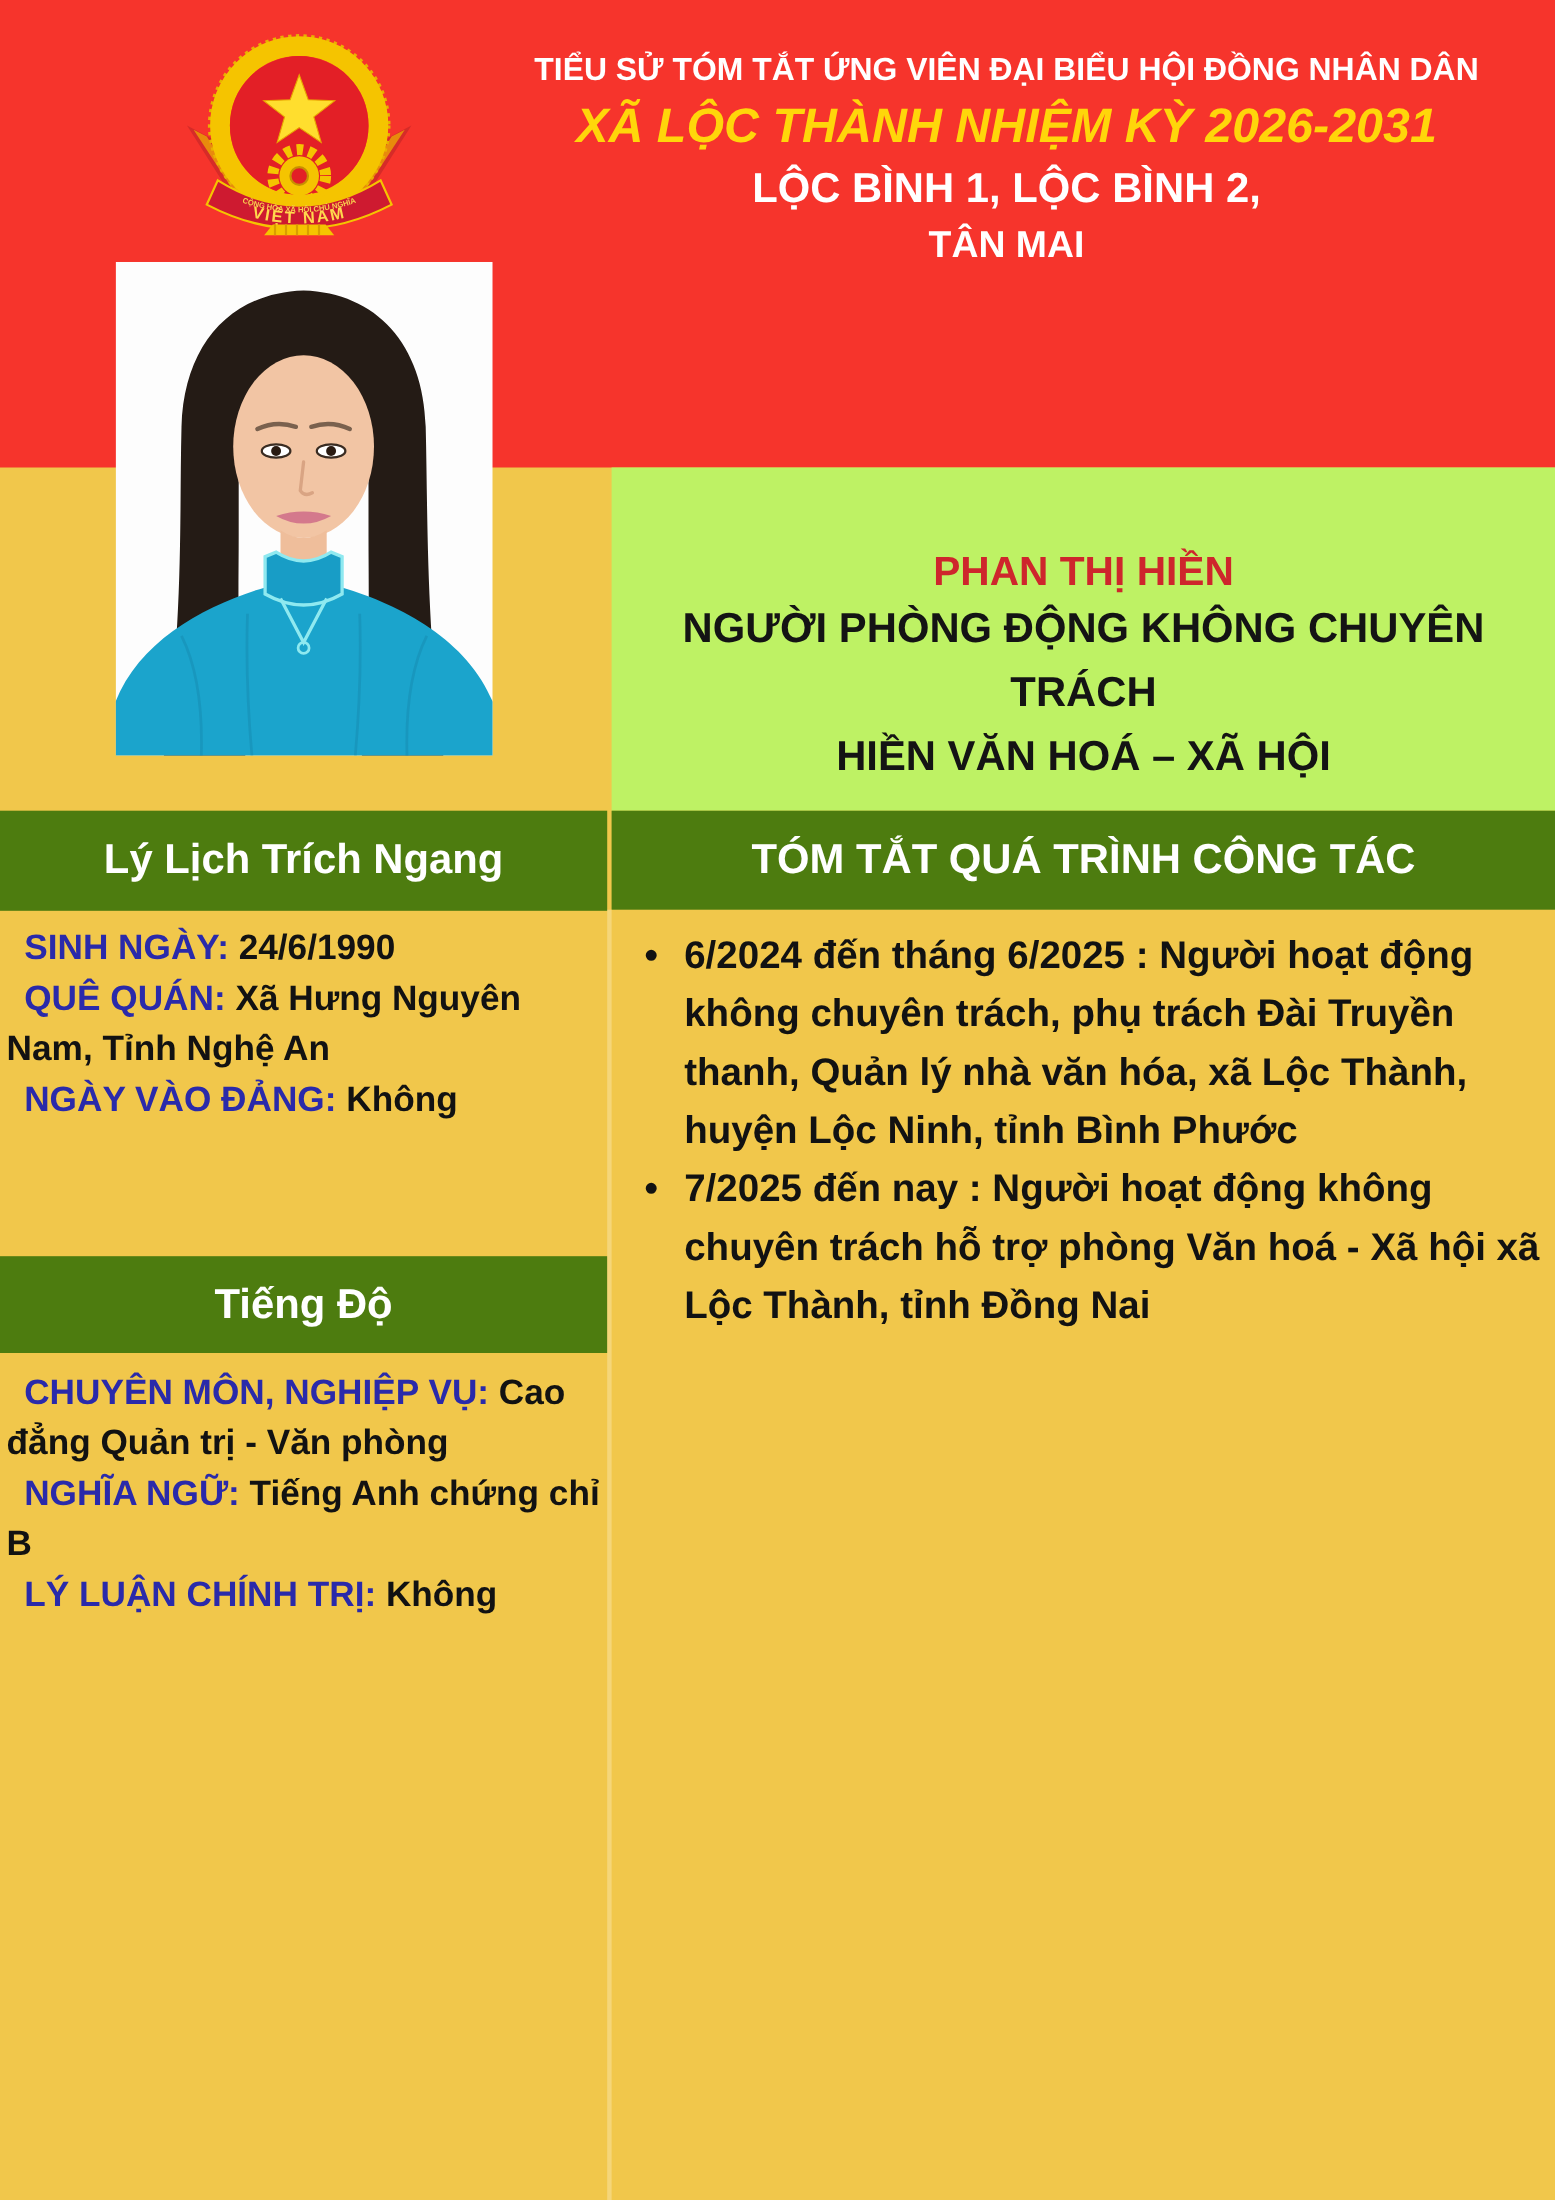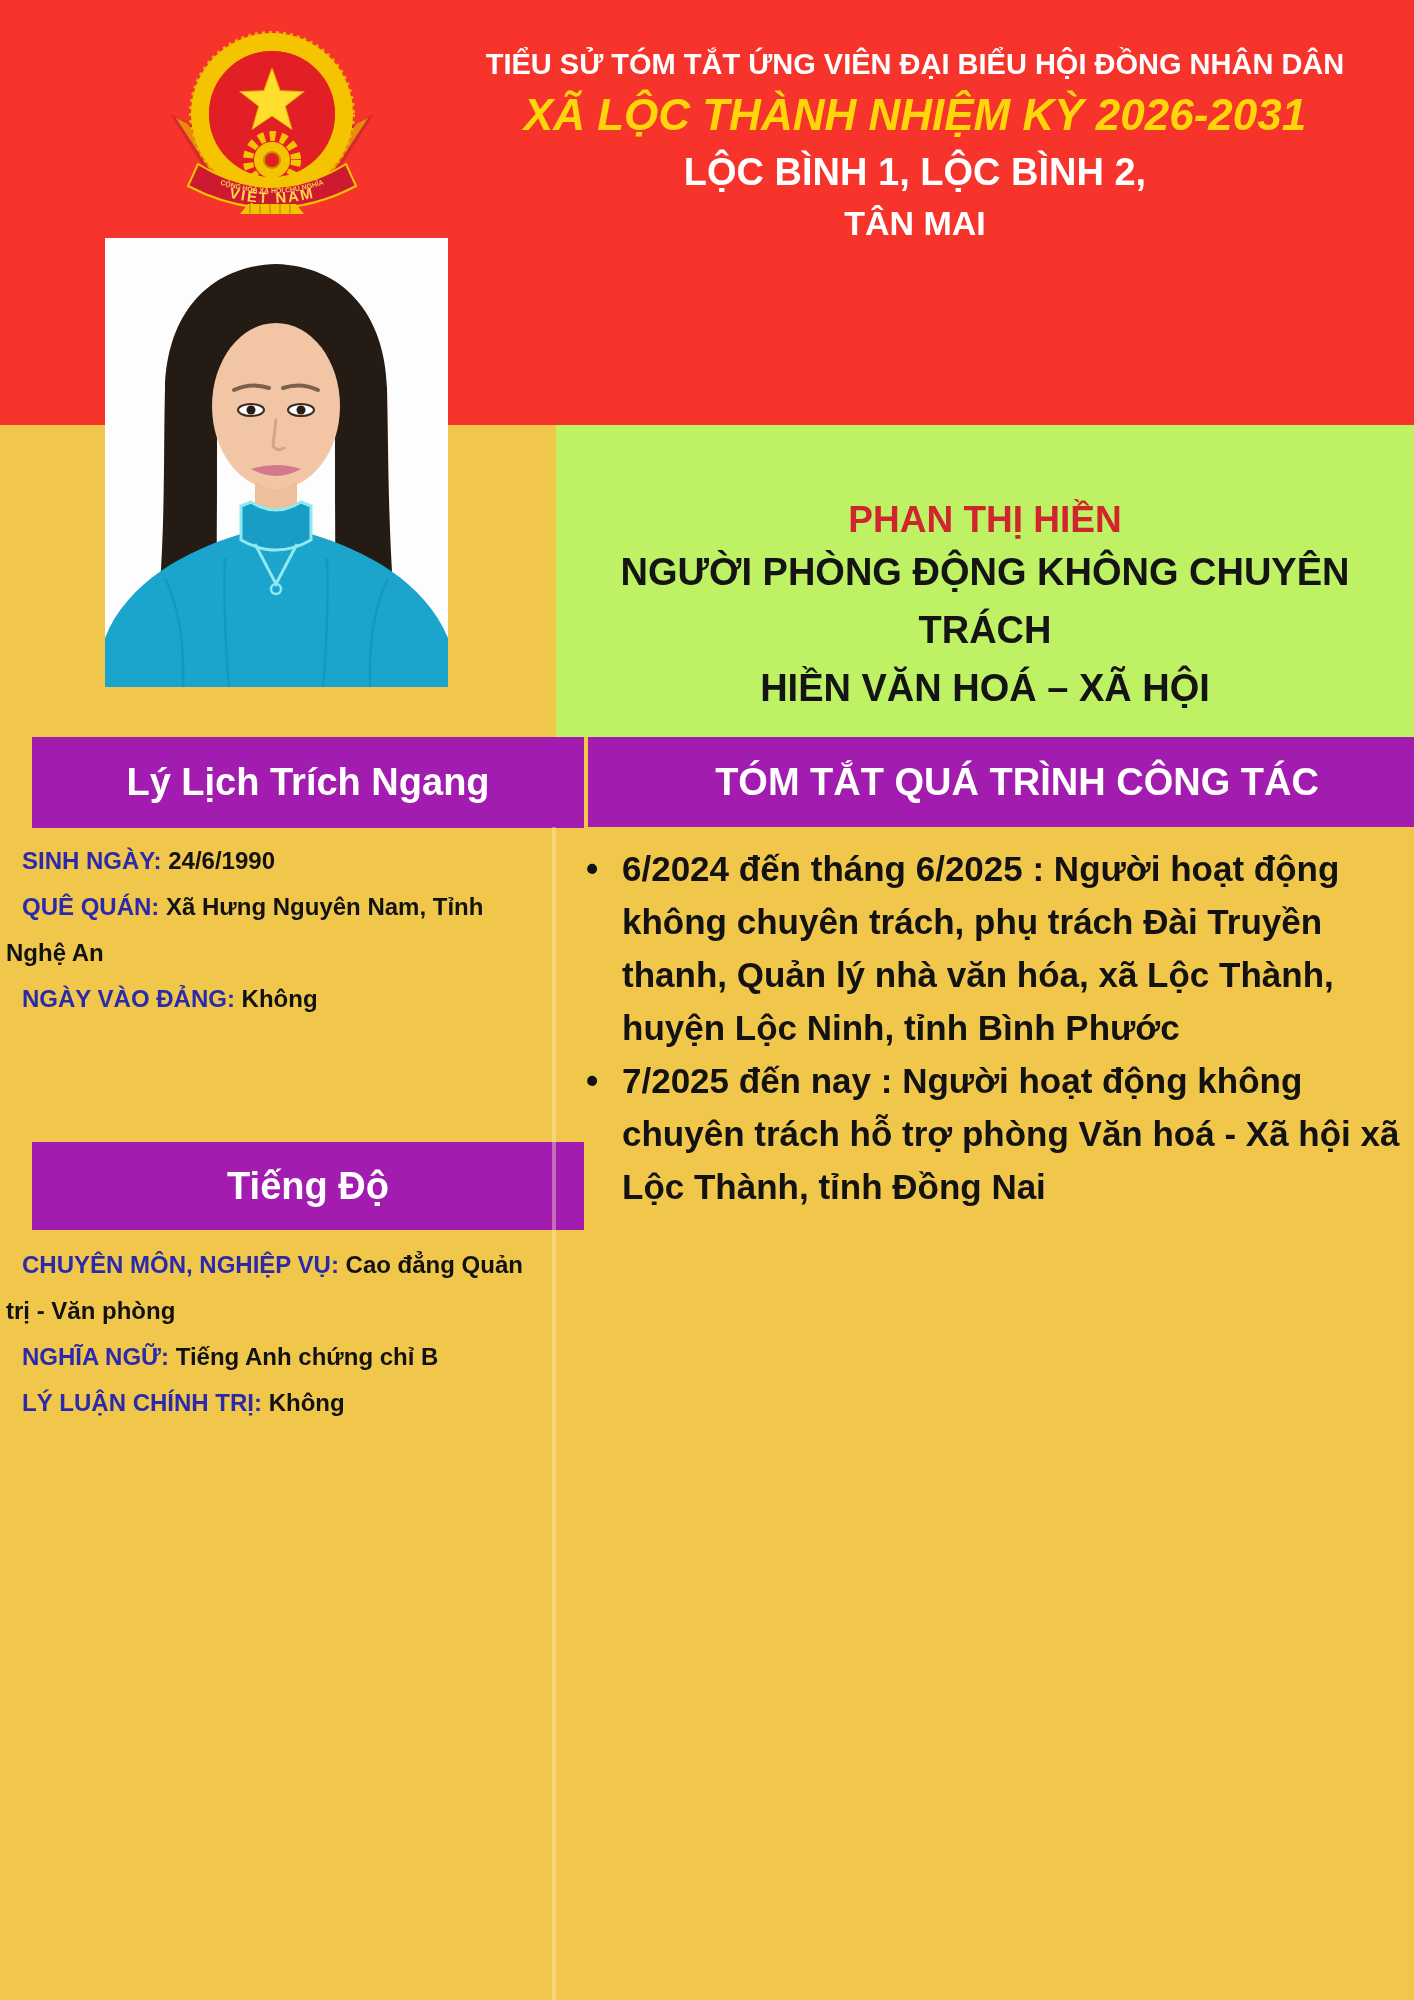--- a/index.html
+++ b/index.html
@@ -17,29 +17,29 @@
   .t-line3{font-size:38px;line-height:56px;white-space:pre-wrap;}
   .t-line4{font-size:38px;line-height:52px;}
   .t-line5{font-size:34px;line-height:50px;}
   
   .name-panel{position:absolute;left:556px;top:425px;width:858px;height:312px;background:#bef264;text-align:center;box-sizing:border-box;padding-top:72px;}
   .cand-name{font-size:37px;line-height:46px;color:#CE262C;}
   .cand-pos{font-size:38px;line-height:58px;color:#141414;}
   
   .photo{position:absolute;left:105px;top:238px;width:343px;height:449px;overflow:hidden;}
   
-  .sec-hdr{position:absolute;background:#a21caf;color:#ffffff;display:flex;align-items:center;justify-content:center;margin-left:32px;}
+  .sec-hdr{position:absolute;background:#4d7c0f;color:#ffffff;display:flex;align-items:center;justify-content:center;}
   .hdr-left1{left:0;top:737px;width:552px;height:91px;font-size:38px;}
   .hdr-right{left:556px;top:737px;width:858px;height:90px;font-size:38px;text-align:right;}
   .hdr-left2{left:0;top:1142px;width:552px;height:88px;font-size:38px;}
   
   .body-block{position:absolute;left:6px;width:540px;color:#121212;}
   .body1{top:838px;}
   .body2{top:1242px;}
-  .body-block p{margin:0;font-size:24px;line-height:46px;text-indent:16px;}
+  .body-block p{margin:0;font-size:32px;line-height:46px;text-indent:16px;}
   .lbl{color:#2A2AAA;}
   
   .bullets{position:absolute;left:578px;top:842px;width:832px;color:#121212;}
   .bullet-item{position:relative;margin:0;padding-left:44px;font-size:35px;line-height:53px;}
   .bullet-dot{position:absolute;left:8px;top:0;}
   
   .col-divider{position:absolute;left:552px;top:827px;width:4px;height:1173px;background:rgba(252,240,196,0.38);}
 </style>
 </head>
 <body>

